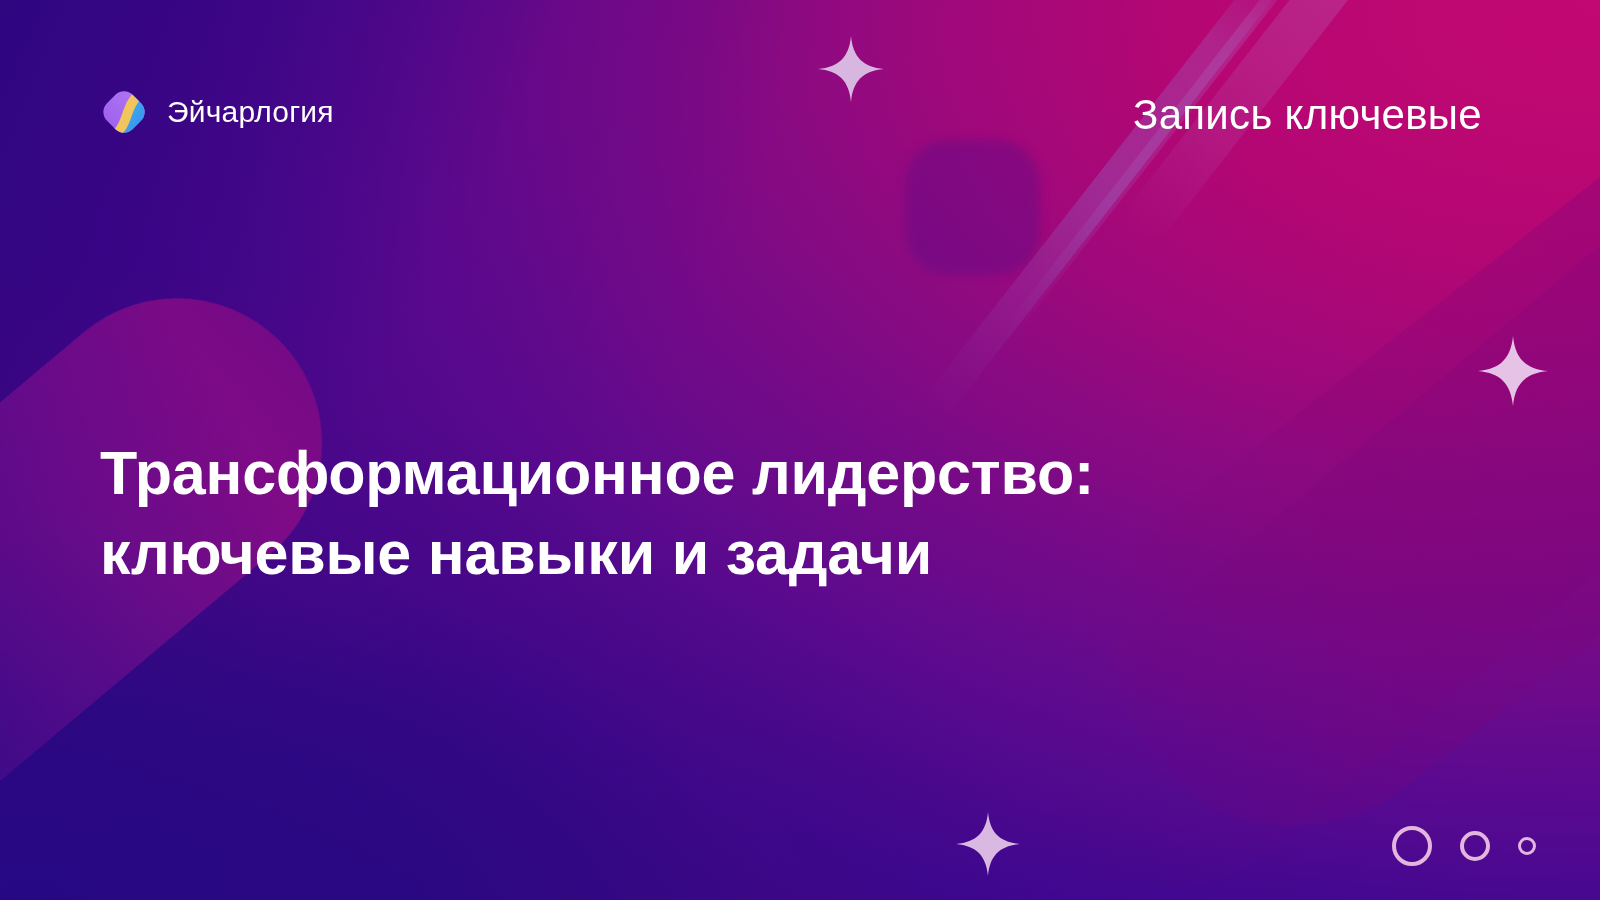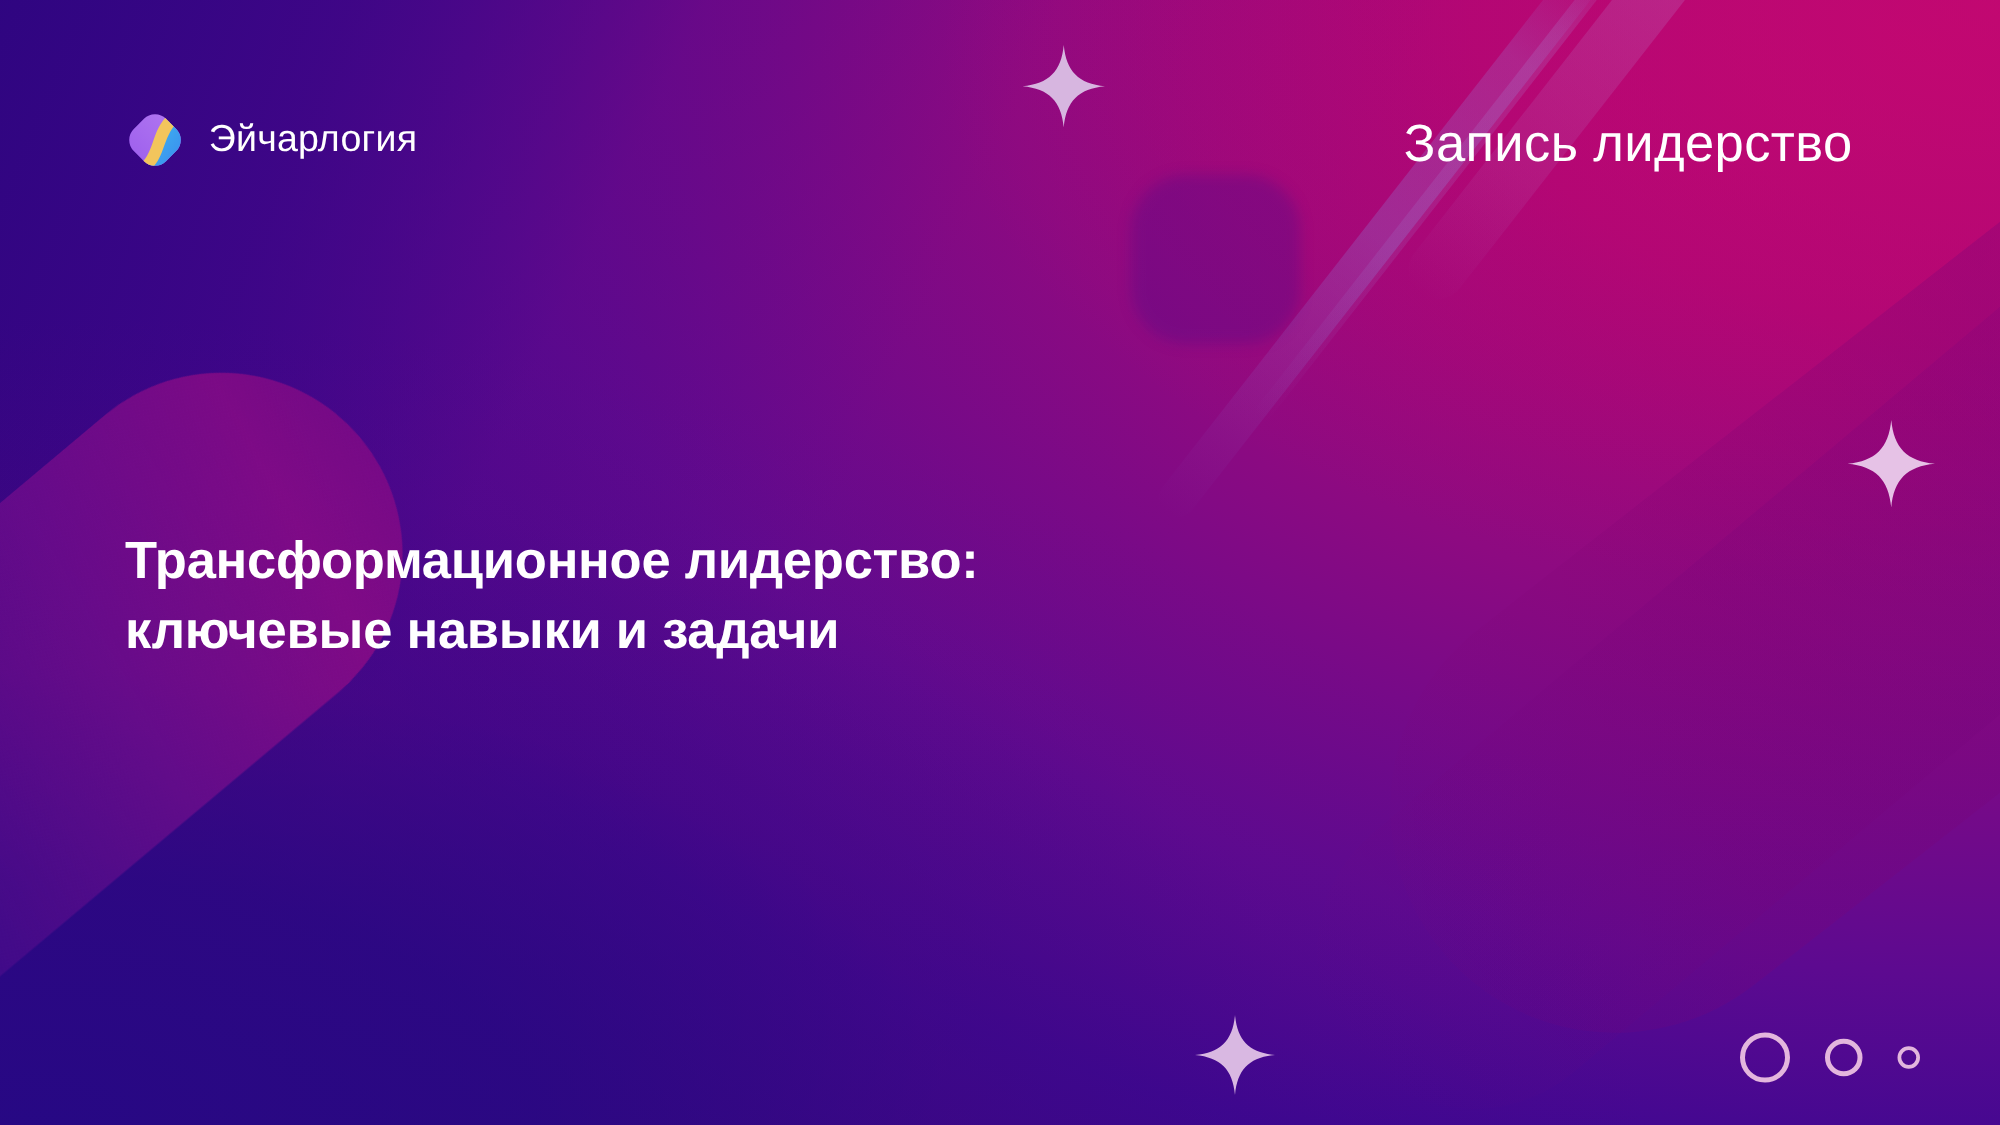--- a/index.html
+++ b/index.html
@@ -242,21 +242,21 @@
   }
 
   
   .title {
     position: absolute;
     z-index: 6;
     left: 100px;
     top: 392px;
     width: 1080px;
     color: #ffffff;
-    font-size: 42px;
+    font-size: 61px;
     line-height: 1.32;
     font-weight: 700;
     letter-spacing: -0.2px;
     white-space: pre-line;
   }
 </style>
 </head>
 <body>
 
 <div id="slide">
@@ -317,18 +317,18 @@
         <g clip-path="url(#logoClip)">
           <rect x="0" y="0" width="100" height="100" fill="url(#gBot)"></rect>
           <path d="M100 0 L100 100 L30 100 C58 78 46 40 78 14 Z" fill="url(#gTop)"></path>
           <path d="M16 96 C52 78 40 36 74 6 L92 16 C58 46 70 86 34 104 Z" fill="#F2C55C"></path>
         </g>
       </svg>
     </span>
     <span class="brand-name">Эйчарлогия</span>
   </div>
 
-  <div class="kicker">Запись лидерство</div>
+  <div class="kicker">Запись ключевые</div>
 
   <h1 class="title">Трансформационное лидерство:
 ключевые навыки и задачи</h1>
 
 </div>
 
 </body></html>

